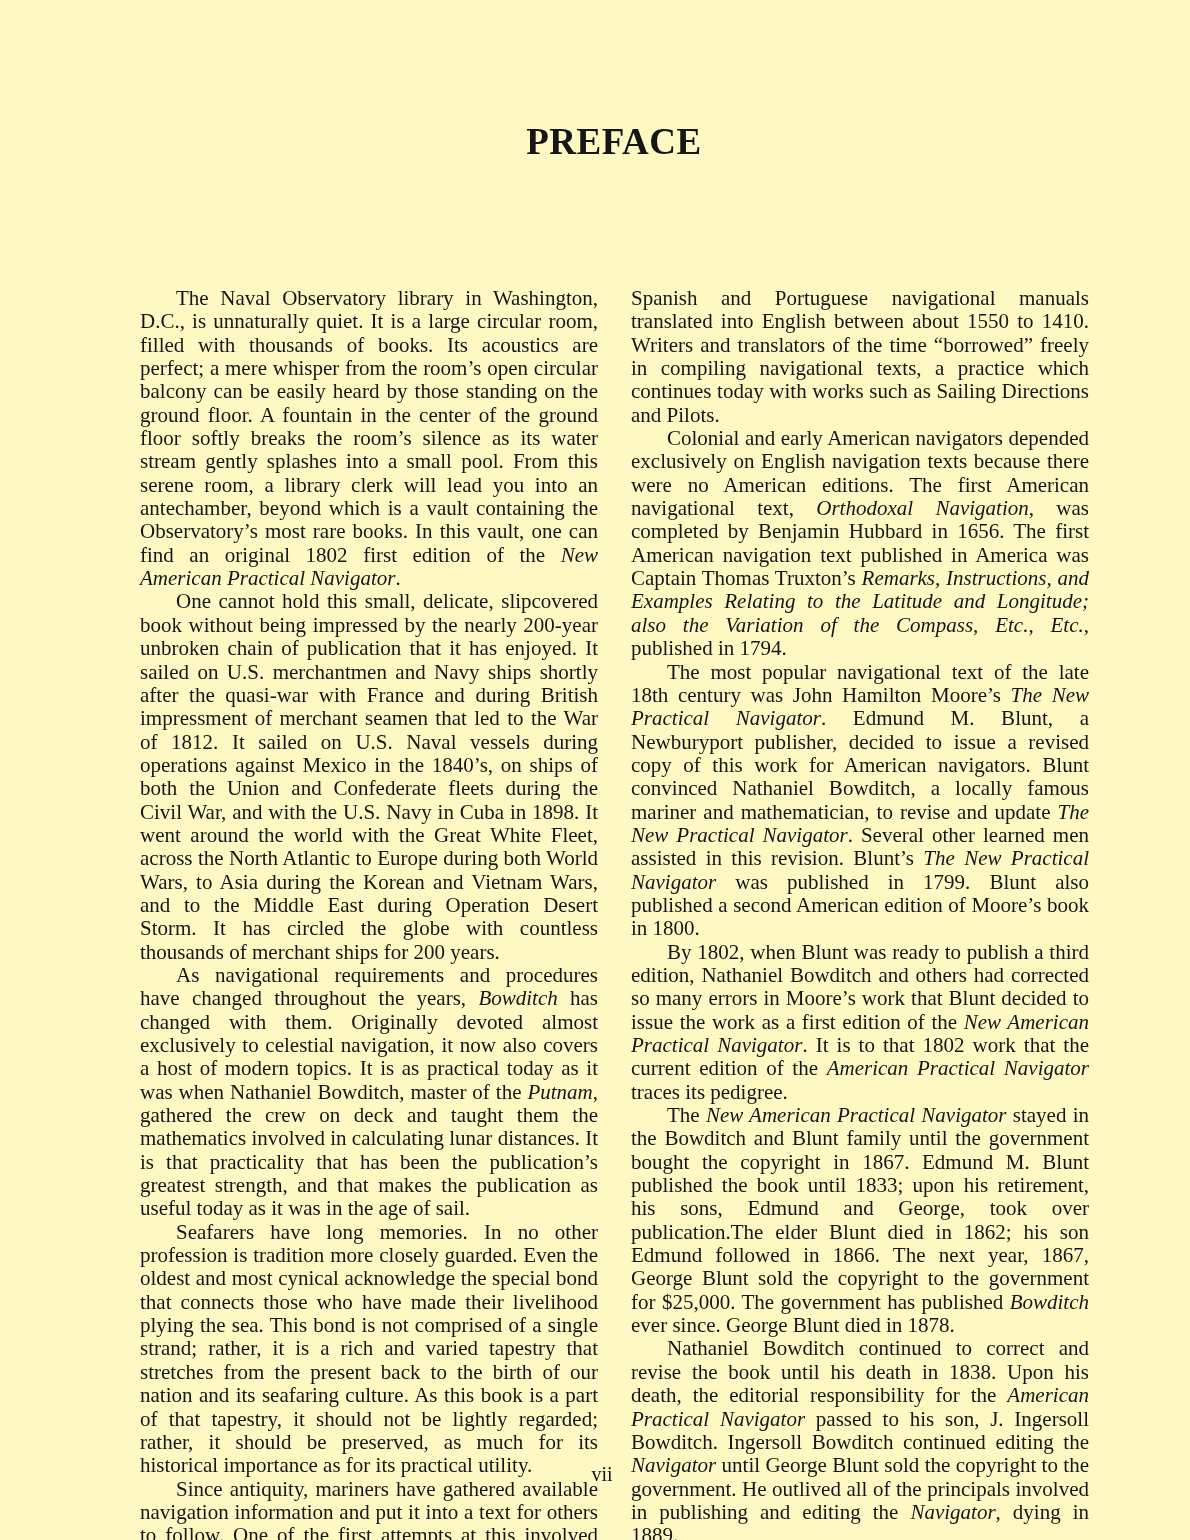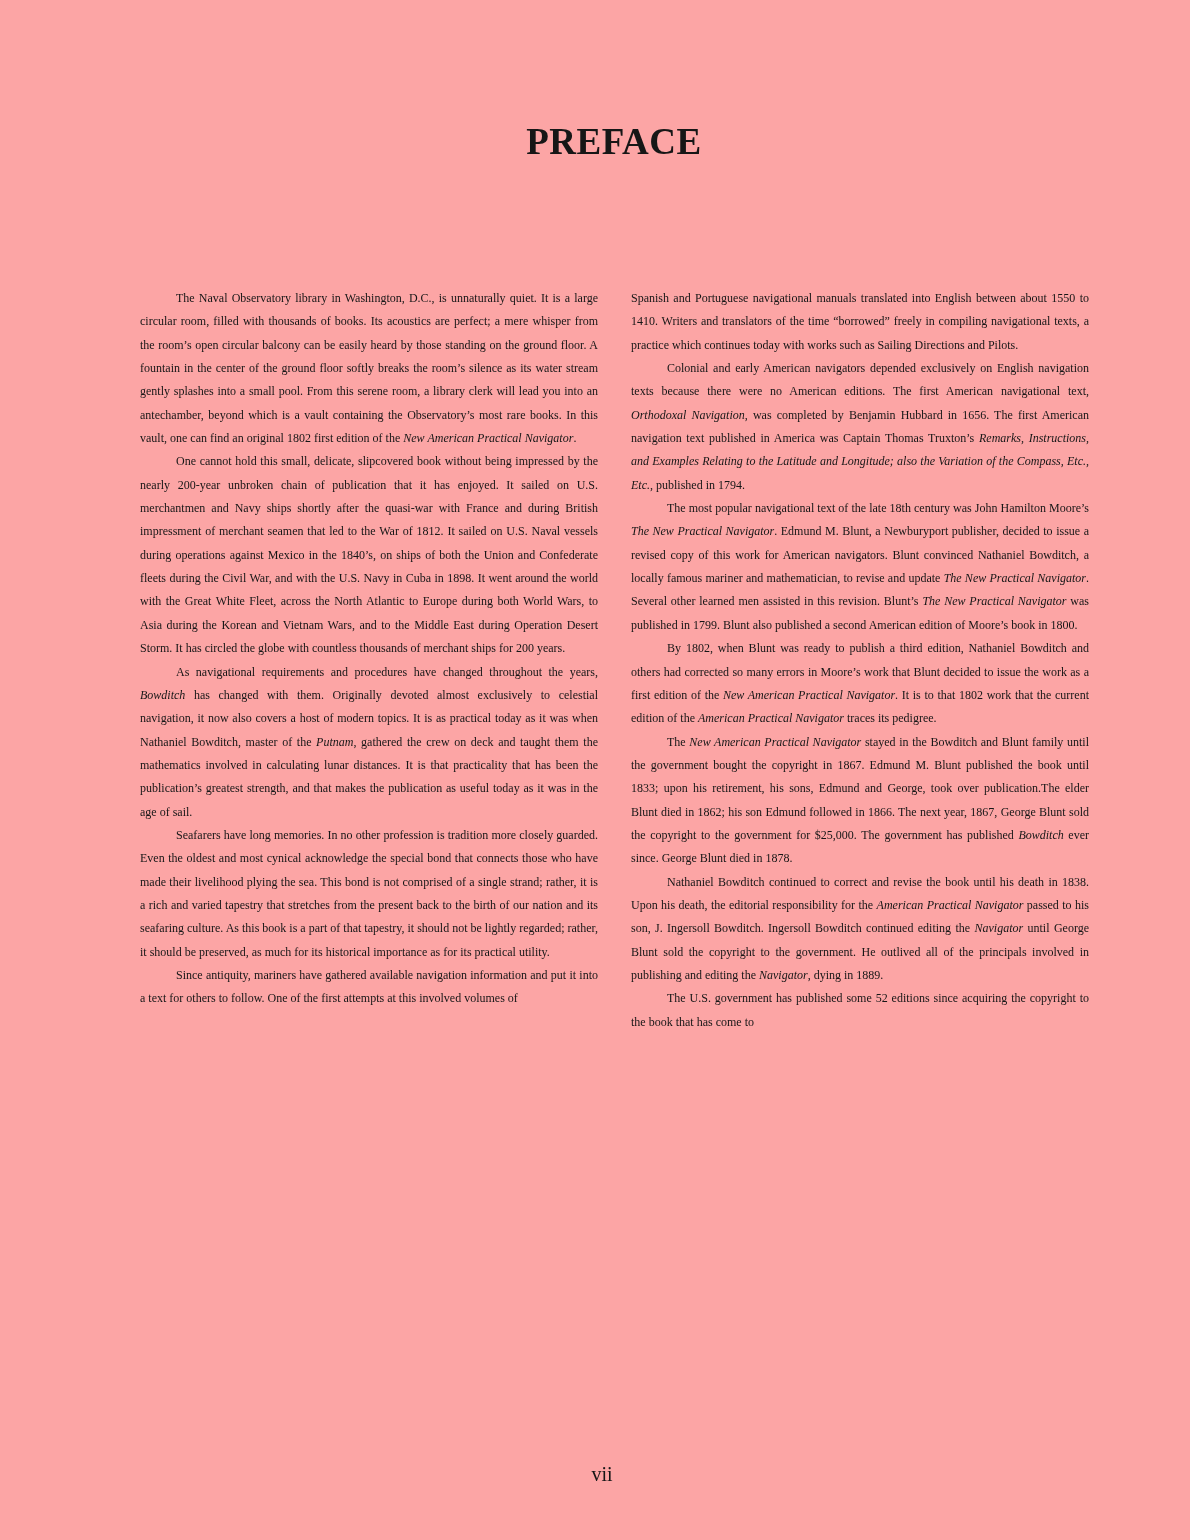--- a/index.html
+++ b/index.html
@@ -4,21 +4,21 @@
 <style>
   html, body {
     margin: 0;
     padding: 0;
     background: #ffffff;
   }
   .page {
     position: relative;
     width: 1190px;
     height: 1540px;
-    background: #fca5a5;
+    background: #fef9c3;
     font-family: "Liberation Serif", serif;
     color: #161616;
     overflow: hidden;
   }
   .title {
     position: absolute;
     top: 123px;
     left: 140px;
     width: 948px;
     margin: 0;
@@ -32,21 +32,21 @@
     position: absolute;
     top: 287px;
     width: 458px;
   }
   .column.left  { left: 140px; }
   .column.right { left: 631px; }
   .column p {
     margin: 0;
     padding: 0;
     text-align: justify;
-    font-size: 12px;
+    font-size: 21px;
     line-height: 23.35px;
     hyphens: none;
     -webkit-hyphens: none;
   }
   .column p.indent { text-indent: 36px; }
   .it { font-style: italic; }
   .page-number {
     position: absolute;
     top: 1463px;
     left: 128px;

